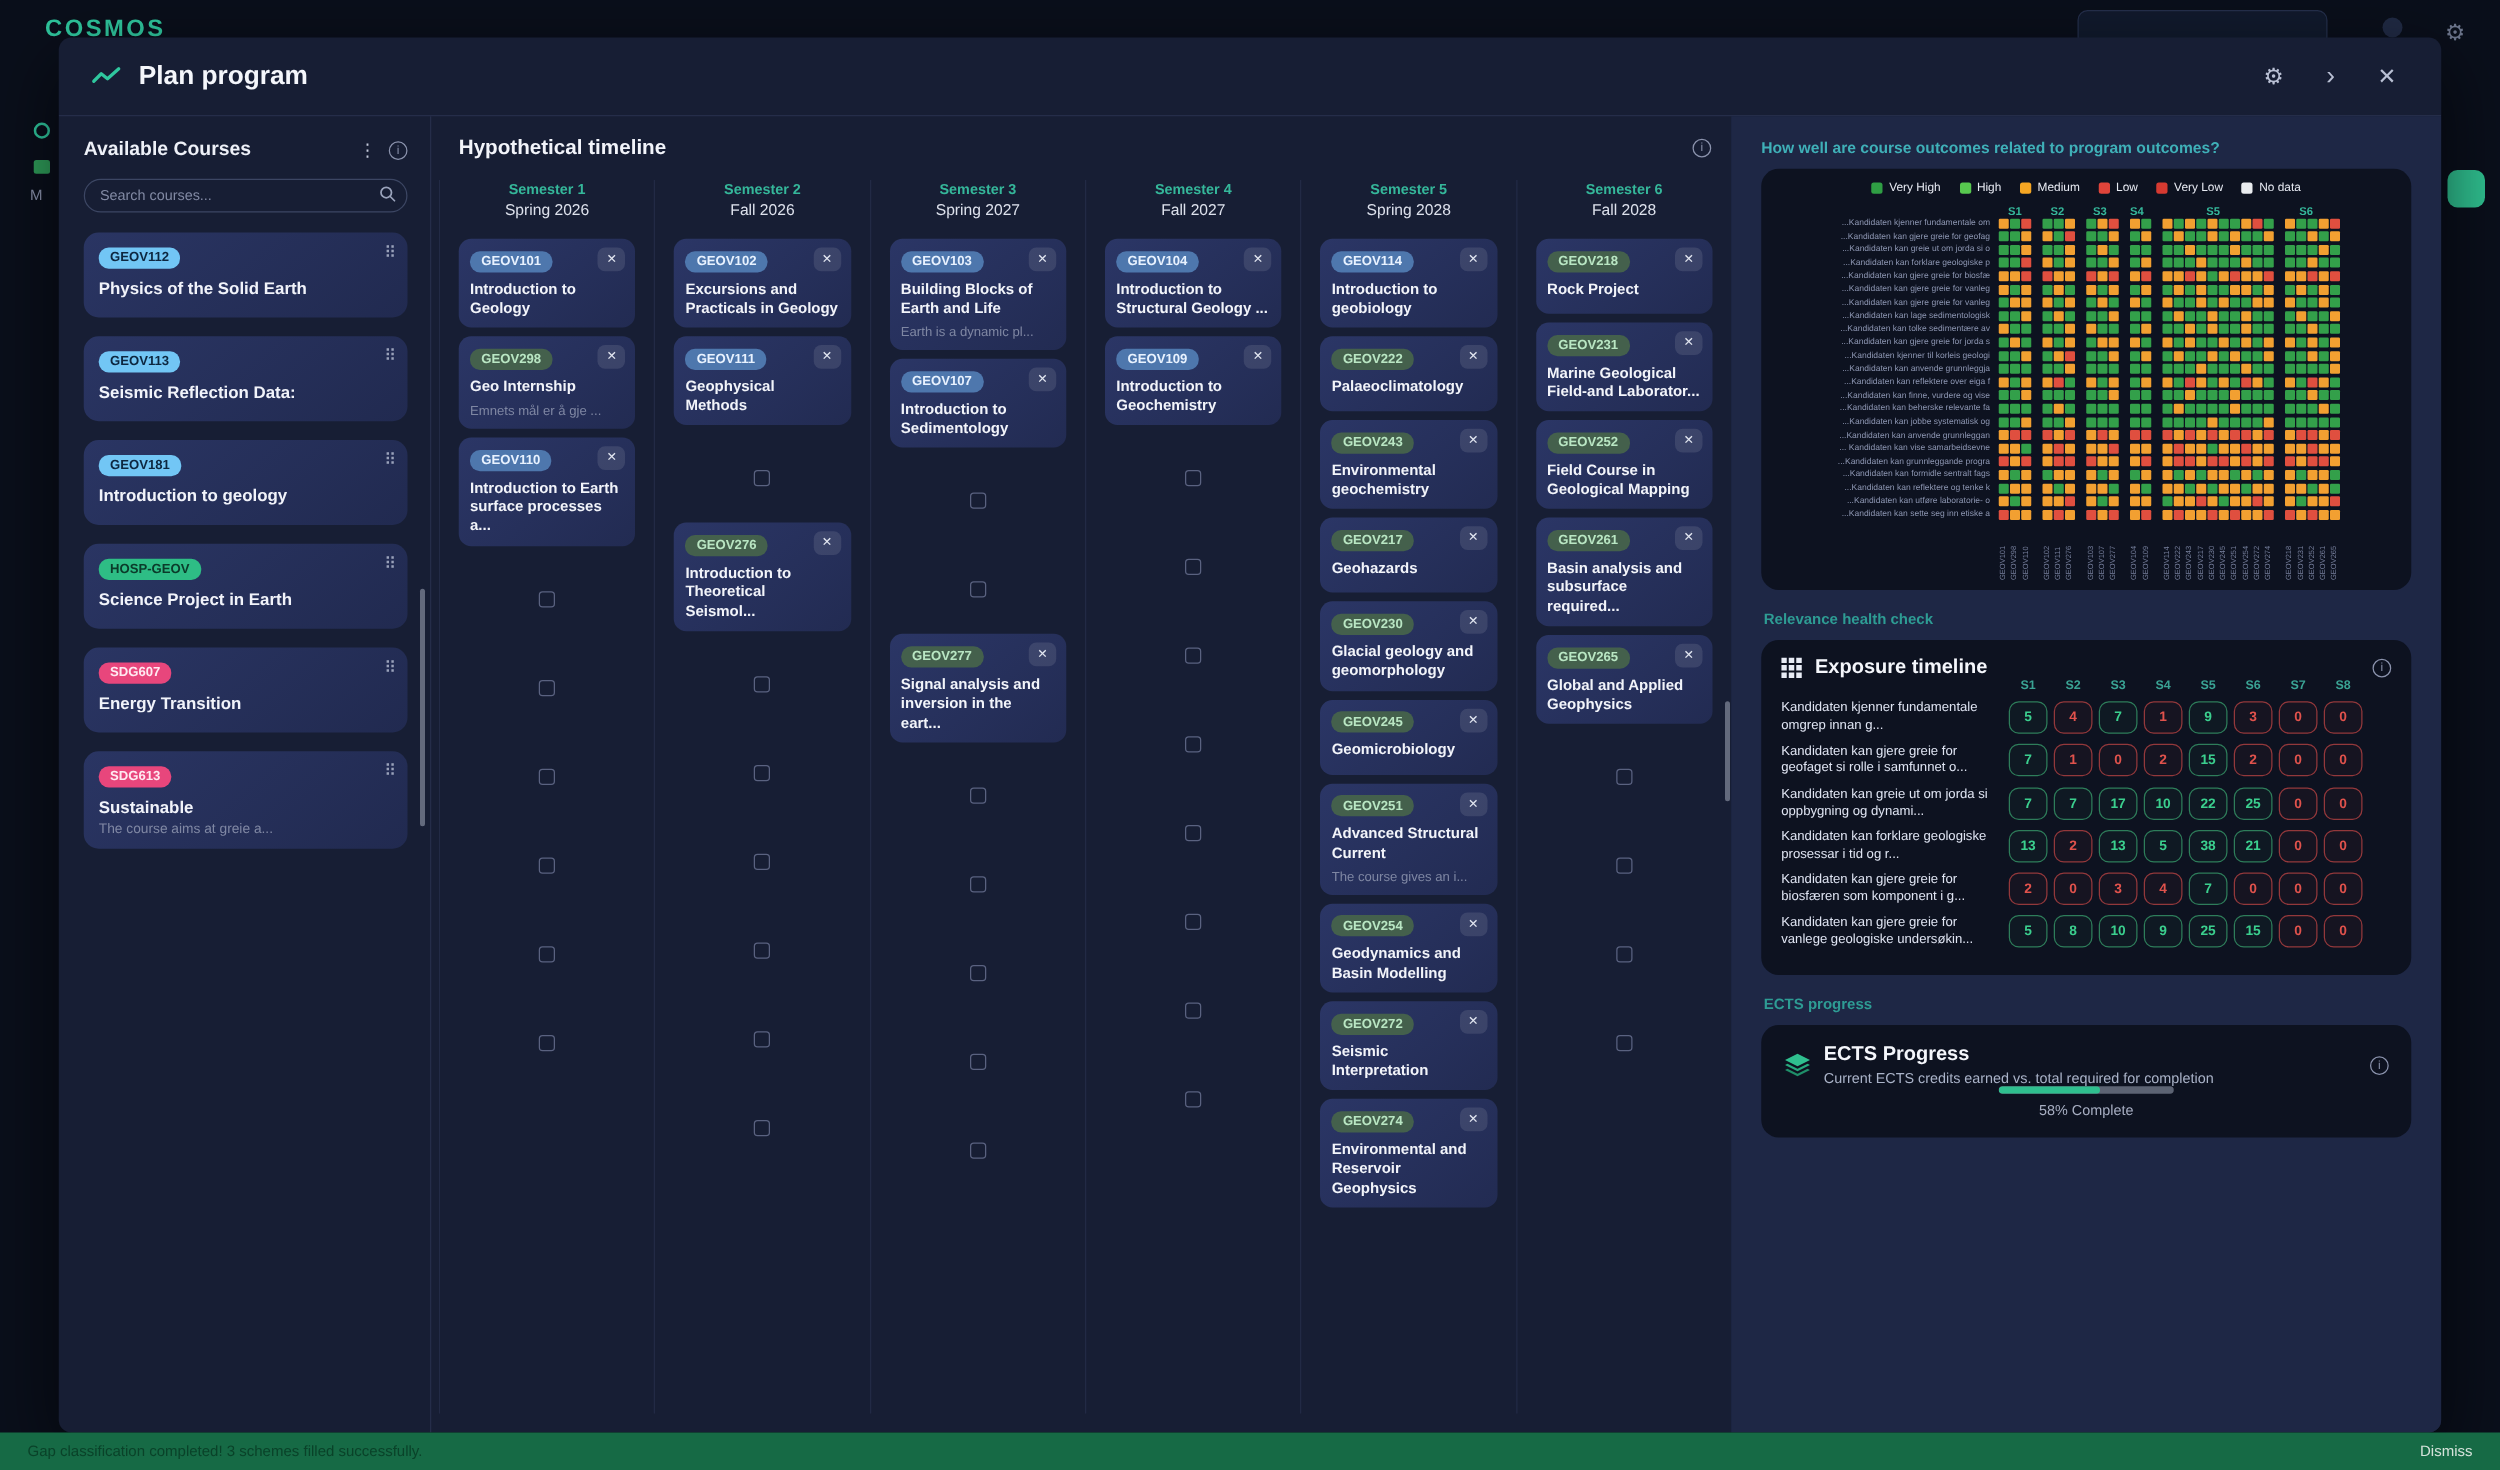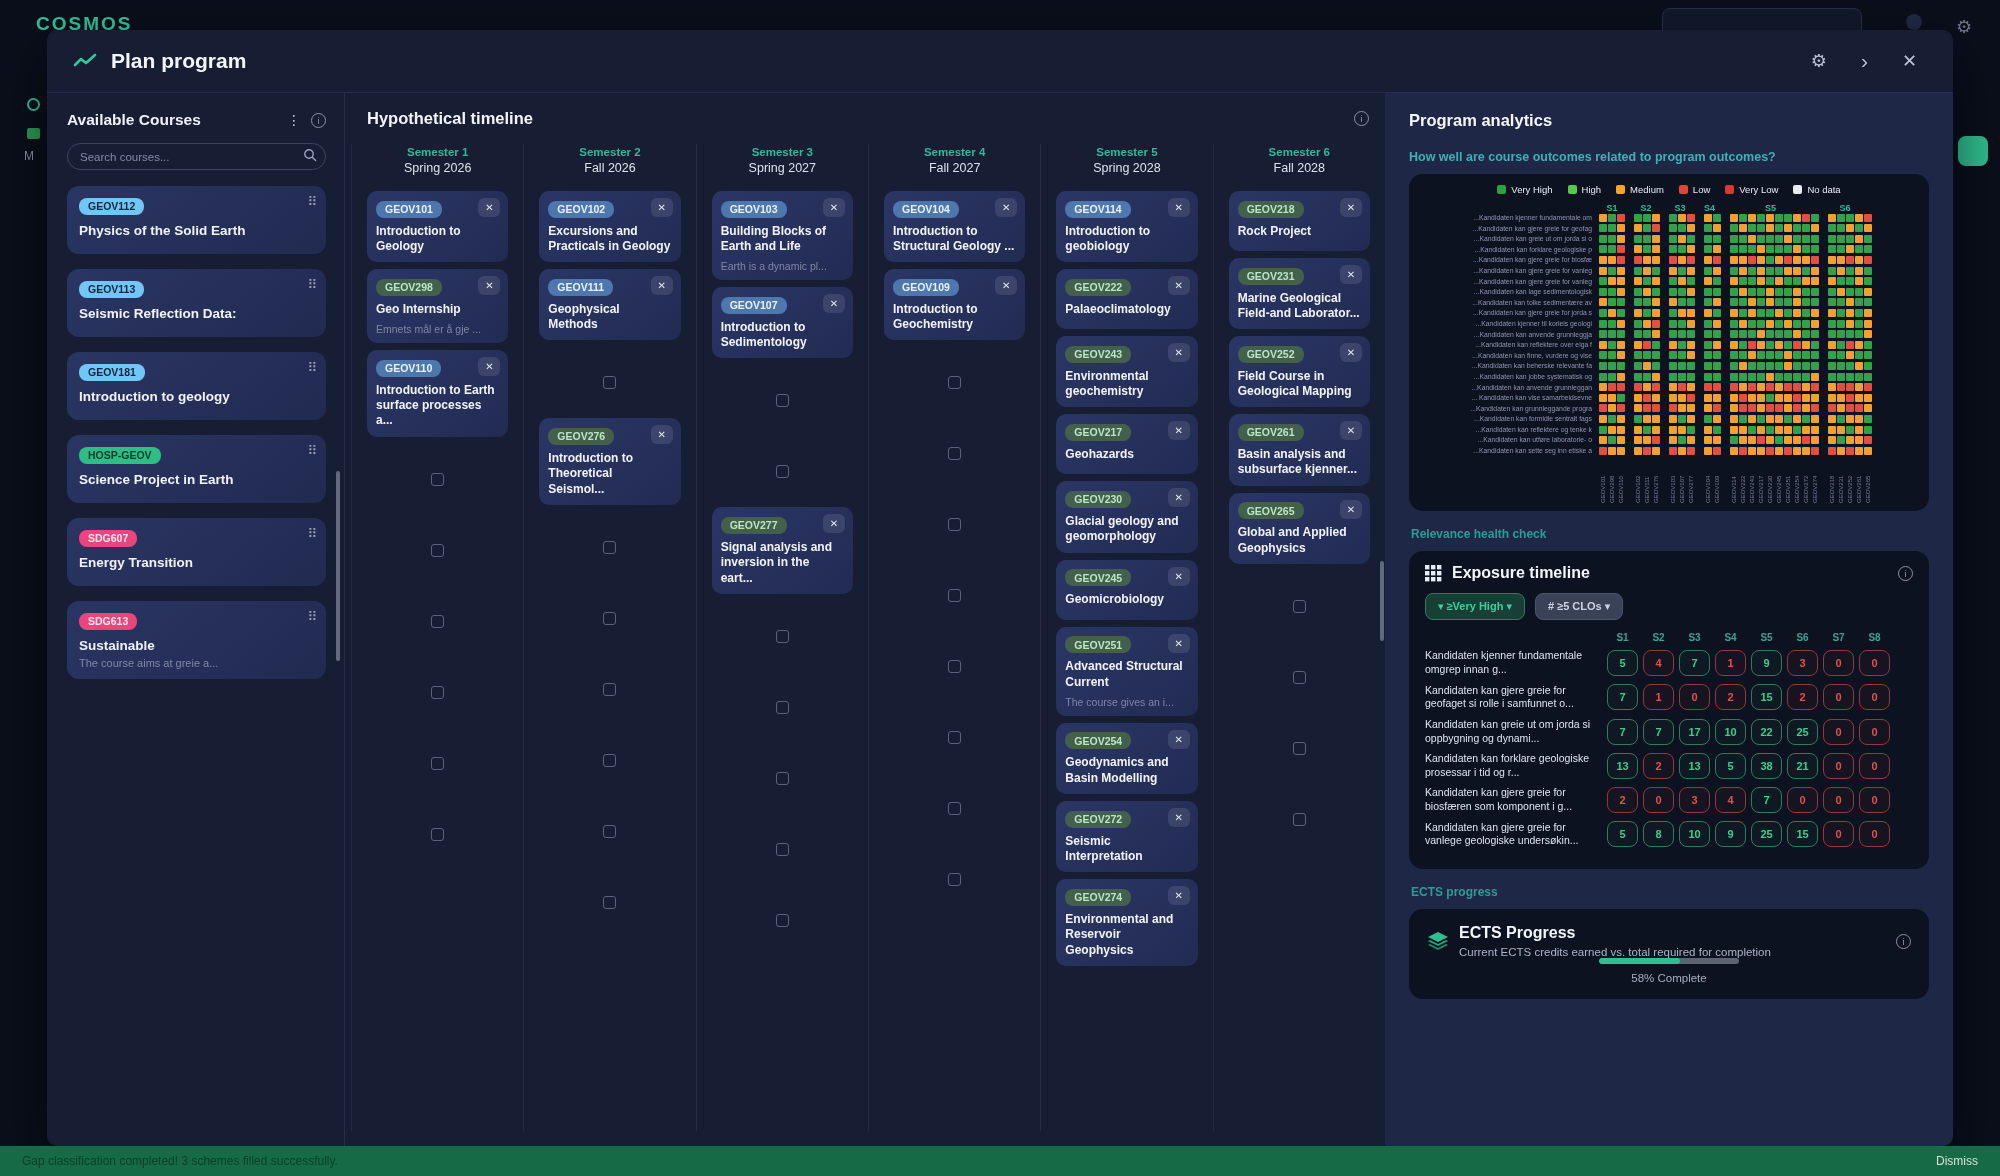--- a/index.html
+++ b/index.html
@@ -295,40 +295,39 @@
             <div class="t-card"><span class="badge green">GEOV254</span><div class="xbtn">✕</div><div class="title">Geodynamics and Basin Modelling</div></div>
             <div class="t-card"><span class="badge green">GEOV272</span><div class="xbtn">✕</div><div class="title">Seismic Interpretation</div></div>
             <div class="t-card"><span class="badge green">GEOV274</span><div class="xbtn">✕</div><div class="title">Environmental and Reservoir Geophysics</div></div>
           </div>
           <div class="tcol">
             <div class="tcol-name">Semester 6</div>
             <div class="tcol-term">Fall 2028</div>
             <div class="t-card"><span class="badge green">GEOV218</span><div class="xbtn">✕</div><div class="title">Rock Project</div></div>
             <div class="t-card"><span class="badge green">GEOV231</span><div class="xbtn">✕</div><div class="title">Marine Geological Field-and Laborator...</div></div>
             <div class="t-card"><span class="badge green">GEOV252</span><div class="xbtn">✕</div><div class="title">Field Course in Geological Mapping</div></div>
-            <div class="t-card"><span class="badge green">GEOV261</span><div class="xbtn">✕</div><div class="title">Basin analysis and subsurface kjenner...</div></div>
+            <div class="t-card"><span class="badge green">GEOV261</span><div class="xbtn">✕</div><div class="title">Basin analysis and subsurface required...</div></div>
             <div class="t-card"><span class="badge green">GEOV265</span><div class="xbtn">✕</div><div class="title">Global and Applied Geophysics</div></div>
             <div class="slot">
               <div class="sq"></div>
             </div>
             <div class="slot">
               <div class="sq"></div>
             </div>
             <div class="slot">
               <div class="sq"></div>
             </div>
             <div class="slot">
               <div class="sq"></div>
             </div>
           </div>
         </div>
     </div>
 
     <div id="analytics">
-      <div id="analytics-title">Program analytics</div>
       <div id="analytics-question">How well are course outcomes related to program outcomes?</div>
 
       <div class="dark-card" id="heat-card">
         <div id="legend">
             <div class="lg-item">
               <span class="lg-sw" style="background: rgb(47, 158, 68);"></span>
               <span>Very High</span>
             </div>
             <div class="lg-item">
               <span class="lg-sw" style="background: rgb(87, 200, 79);"></span>
@@ -1364,24 +1363,20 @@
                 <rect x="0" y="6" width="4.4" height="4.4"></rect>
                 <rect x="6" y="6" width="4.4" height="4.4"></rect>
                 <rect x="12" y="6" width="4.4" height="4.4"></rect>
                 <rect x="0" y="12" width="4.4" height="4.4"></rect>
                 <rect x="6" y="12" width="4.4" height="4.4"></rect>
                 <rect x="12" y="12" width="4.4" height="4.4"></rect>
               </g>
           </svg>
           <div class="card-title">Exposure timeline</div>
           <span class="info-dot">i</span>
-        </div>
-        <div id="chips">
-          <div class="chip teal">▾ <span>≥Very High</span> ▾</div>
-          <div class="chip gray"><span># ≥5 CLOs</span> ▾</div>
         </div>
         <div style="display:flex;">
             <div style="width:182px;flex:none;"></div>
             <div class="exp-head" id="exp-head">
               <div class="exp-head-cell">S1</div>
               <div class="exp-head-cell">S2</div>
               <div class="exp-head-cell">S3</div>
               <div class="exp-head-cell">S4</div>
               <div class="exp-head-cell">S5</div>
               <div class="exp-head-cell">S6</div>

